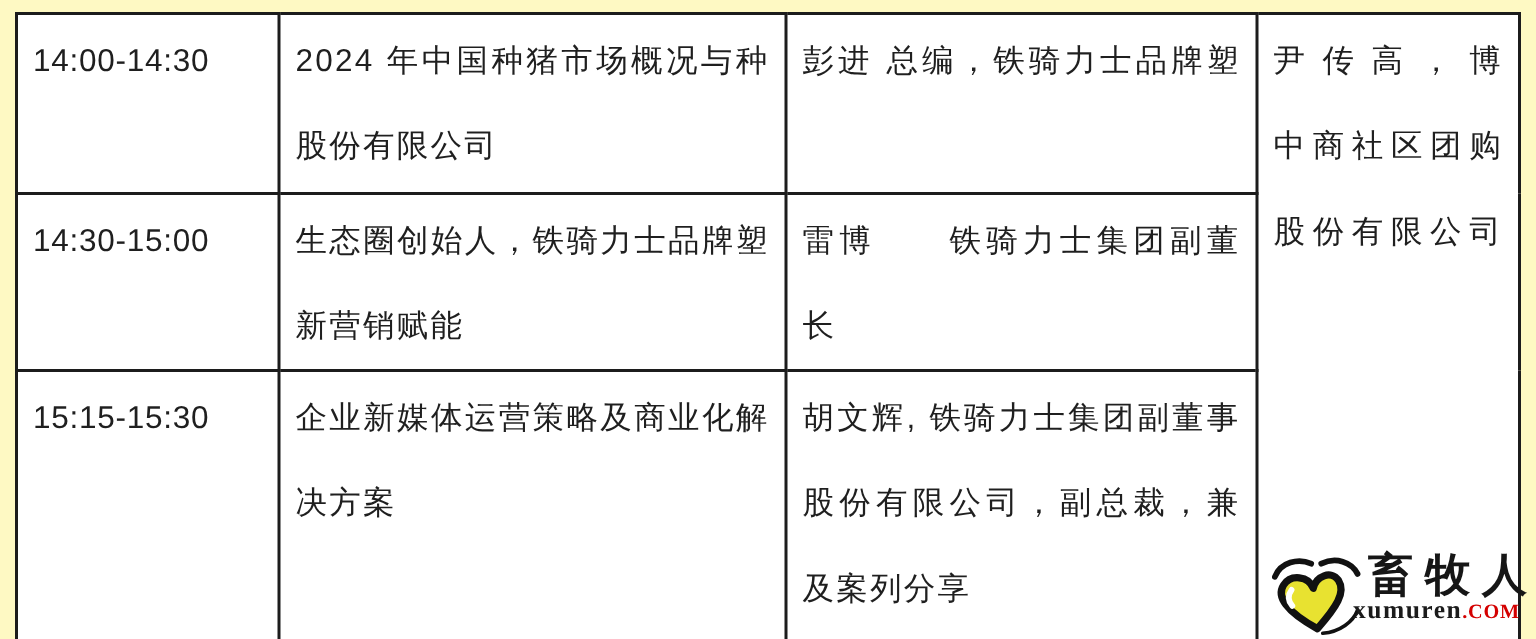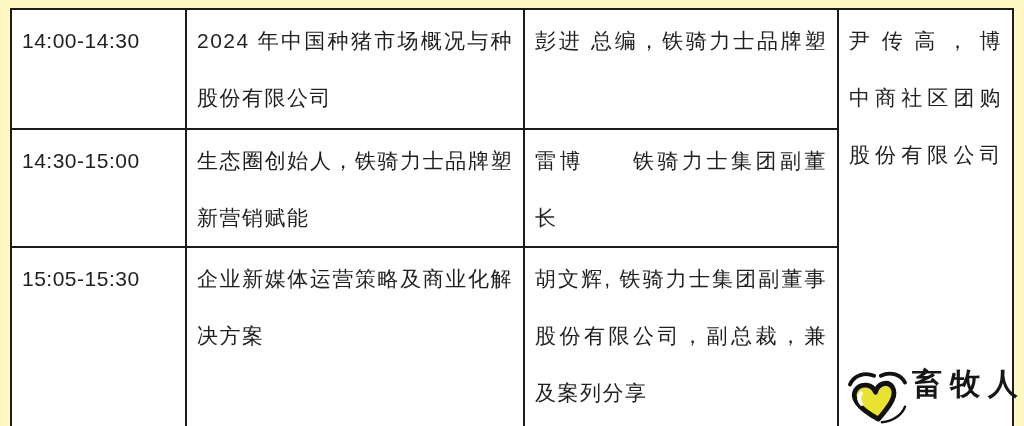--- a/index.html
+++ b/index.html
@@ -133,21 +133,21 @@
           <div class="line">生态圈创始人，铁骑力士品牌塑造</div>
           <div class="line">新营销赋能</div>
         </td>
         <td class="cell-speaker">
           <div class="line">雷博　　铁骑力士集团副董事</div>
           <div class="line">长</div>
         </td>
       </tr>
       <tr style="height:210px">
         <td class="cell-time">
-          <div class="line">15:05-15:30</div>
+          <div class="line">15:15-15:30</div>
         </td>
         <td class="cell-topic">
           <div class="line">企业新媒体运营策略及商业化解</div>
           <div class="line">决方案</div>
         </td>
         <td class="cell-speaker">
           <div class="line">胡文辉, 铁骑力士集团副董事</div>
           <div class="line">股份有限公司，副总裁，兼企</div>
           <div class="line">及案列分享</div>
         </td>
@@ -162,15 +162,16 @@
       <path d="M37,6 C47,1 58,5 62,13" fill="none" stroke="#111111" stroke-width="4" stroke-linecap="round"></path>
 
       <path d="M38,54 C50,53 59,46 62,38" fill="none" stroke="#111111" stroke-width="2.5" stroke-linecap="round"></path>
 
       <g transform="rotate(-8 32 34)">
         <path d="M33,23 C31,14 19,11 13,18 C7,25 12,36 32,51 C47,38 55,29 51,20 C47,12 36,15 33,23 Z" fill="#e8e230" stroke="#111111" stroke-width="5" stroke-linejoin="round"></path>
         <path d="M18,22 C15,25 14.5,29 17,33" fill="none" stroke="#ffffff" stroke-width="4" stroke-linecap="round"></path>
       </g>
     </svg>
     <div class="logo-cn">畜牧人</div>
+    <div class="logo-en"><span>xumuren</span><span class="tld">.COM</span></div>
   </div>
 
 </div>
 
 </body></html>

